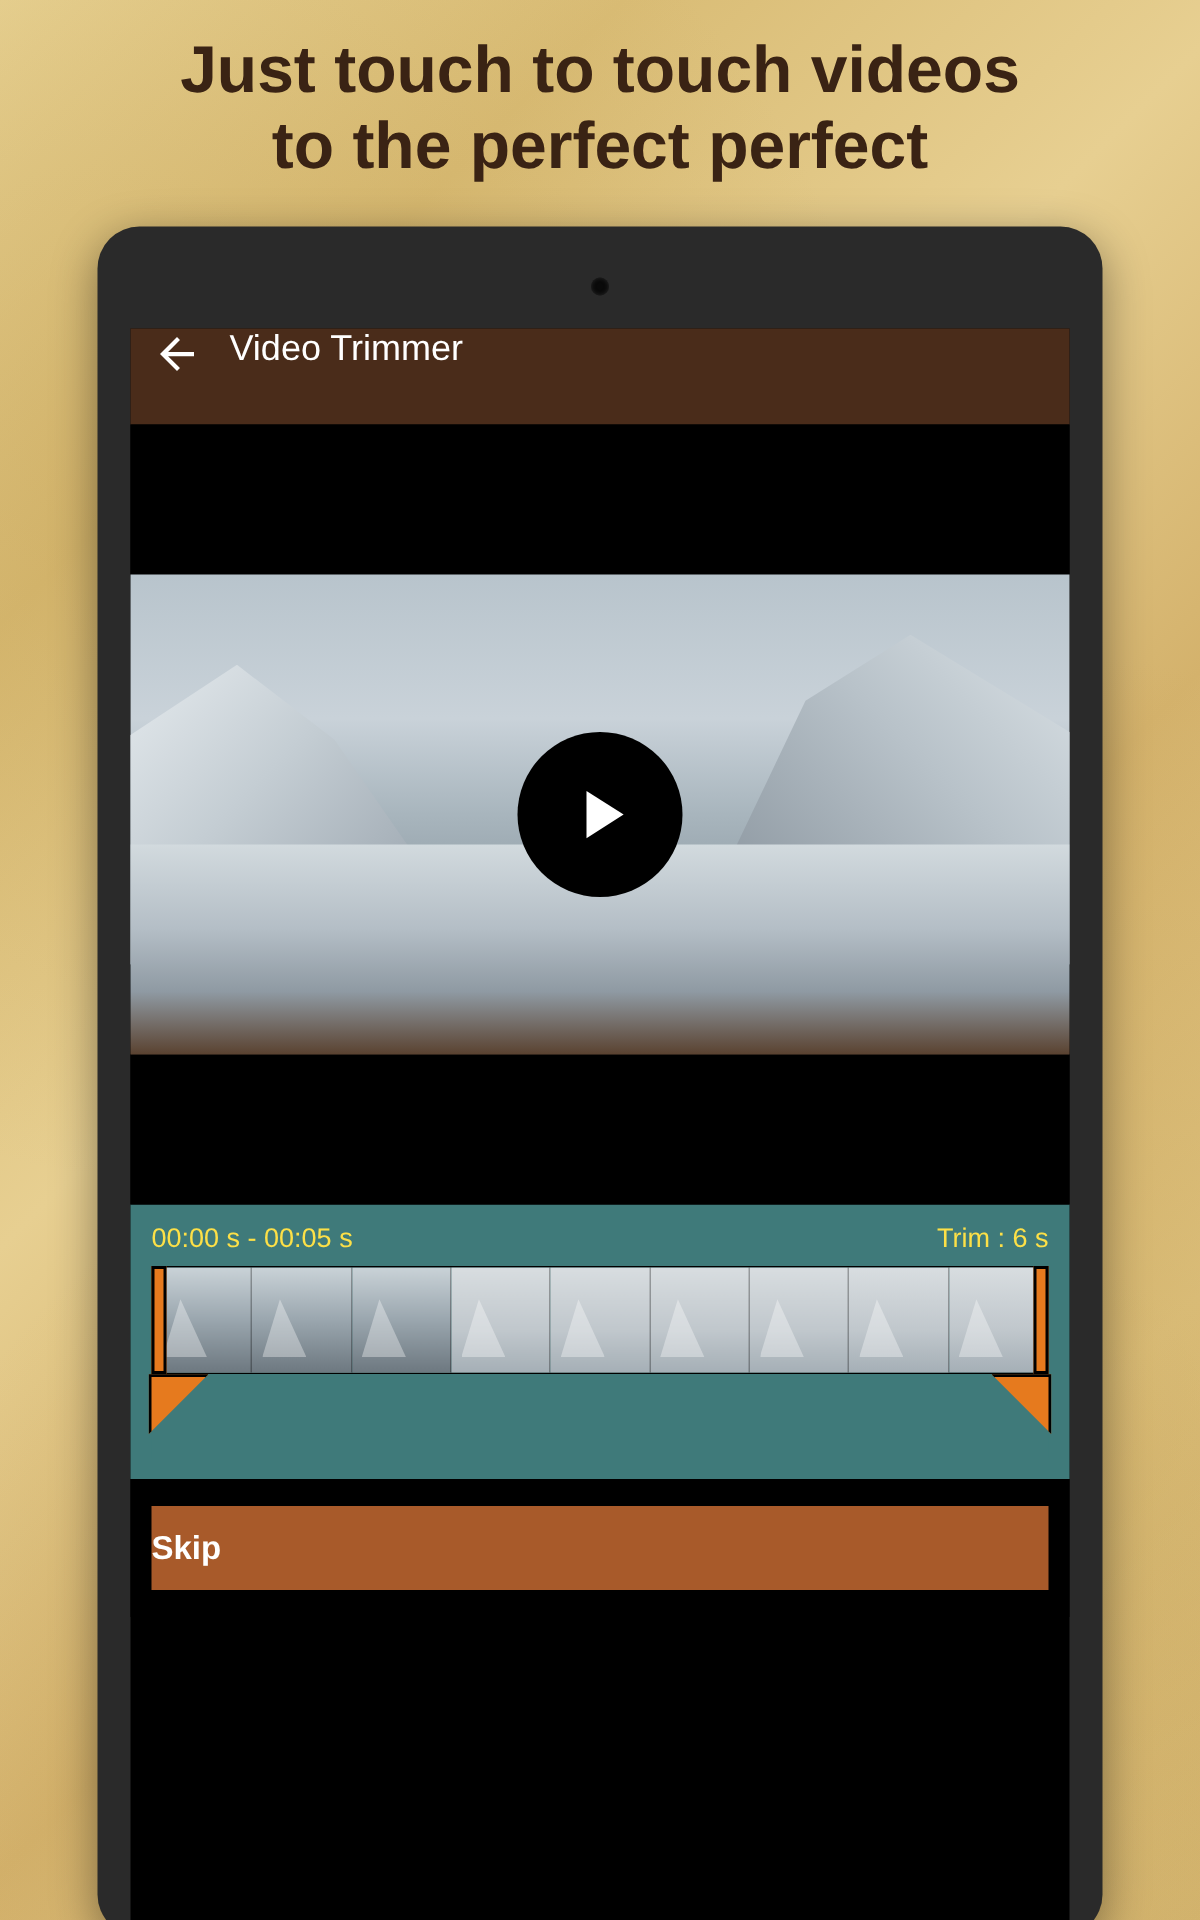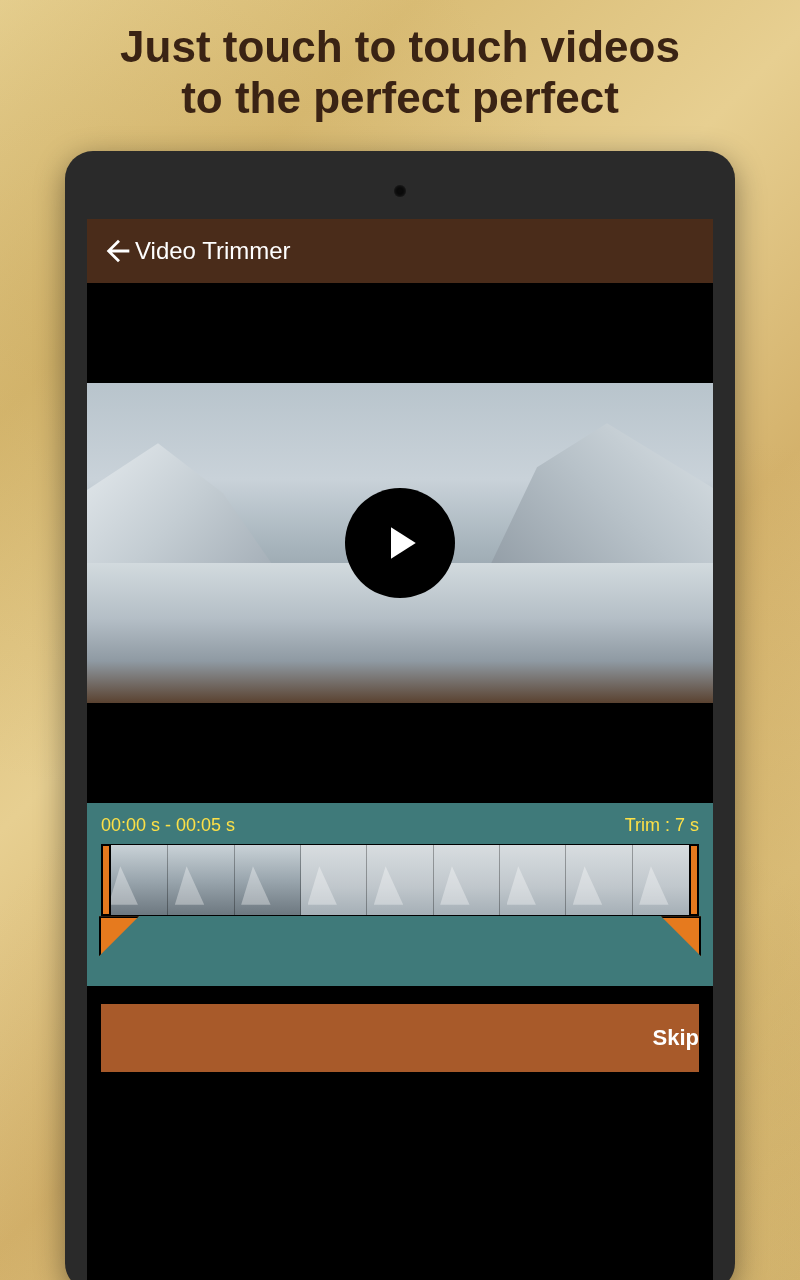--- a/index.html
+++ b/index.html
@@ -57,22 +57,23 @@
     background: #000;
     width: 100%;
     height: 100%;
     display: flex;
     flex-direction: column;
   }
   .app-bar {
     background: #4a2c1a;
     height: 64px;
     display: flex;
-    align-items: center;
-    padding: 16px 14px;
+    align-items: flex-start;
+    padding: 0 14px;
+    gap: 18px;
   }
   .back-btn { color: #fff; cursor: pointer; display: flex; align-items: center; }
   .app-title { color: #fff; font-size: 24px; font-weight: 500; }
   .video-area {
     flex: 0 0 520px;
     background: #000;
     display: flex;
     align-items: center;
     justify-content: center;
     position: relative;
@@ -172,24 +173,24 @@
   .handle-right { right: 0; }
   .handle-right::after { right: -4px; clip-path: polygon(0 0, 100% 0, 100% 100%); }
   .button-row {
     display: flex;
     gap: 18px;
     padding: 18px 14px 18px;
     background: #000;
   }
   .action-btn {
     flex: 1;
-    height: 68px;
+    height: 56px;
     display: flex;
     align-items: center;
-    justify-content: flex-end;
+    justify-content: flex-start;
     color: #fff;
     font-size: 22px;
     font-weight: 600;
     cursor: pointer;
   }
   .btn-skip { background: #a85a2a; }
   .btn-save { background: #d8791f; }
 </style>
 </head>
 <body>
@@ -221,21 +222,21 @@
       <div class="play-btn">
         <svg width="54" height="54" viewBox="0 0 24 24">
           <path d="M8 5v14l11-7z" fill="#fff"></path>
         </svg>
       </div>
     </div>
 
     <div class="trim-panel">
       <div class="trim-labels">
         <span>00:00 s - 00:05 s</span>
-        <span>Trim : 7 s</span>
+        <span>Trim : 6 s</span>
       </div>
       <div class="filmstrip-wrap">
         <div class="filmstrip">
           <div class="thumb"></div>
           <div class="thumb"></div>
           <div class="thumb"></div>
           <div class="thumb light"></div>
           <div class="thumb light"></div>
           <div class="thumb light"></div>
           <div class="thumb light"></div>

